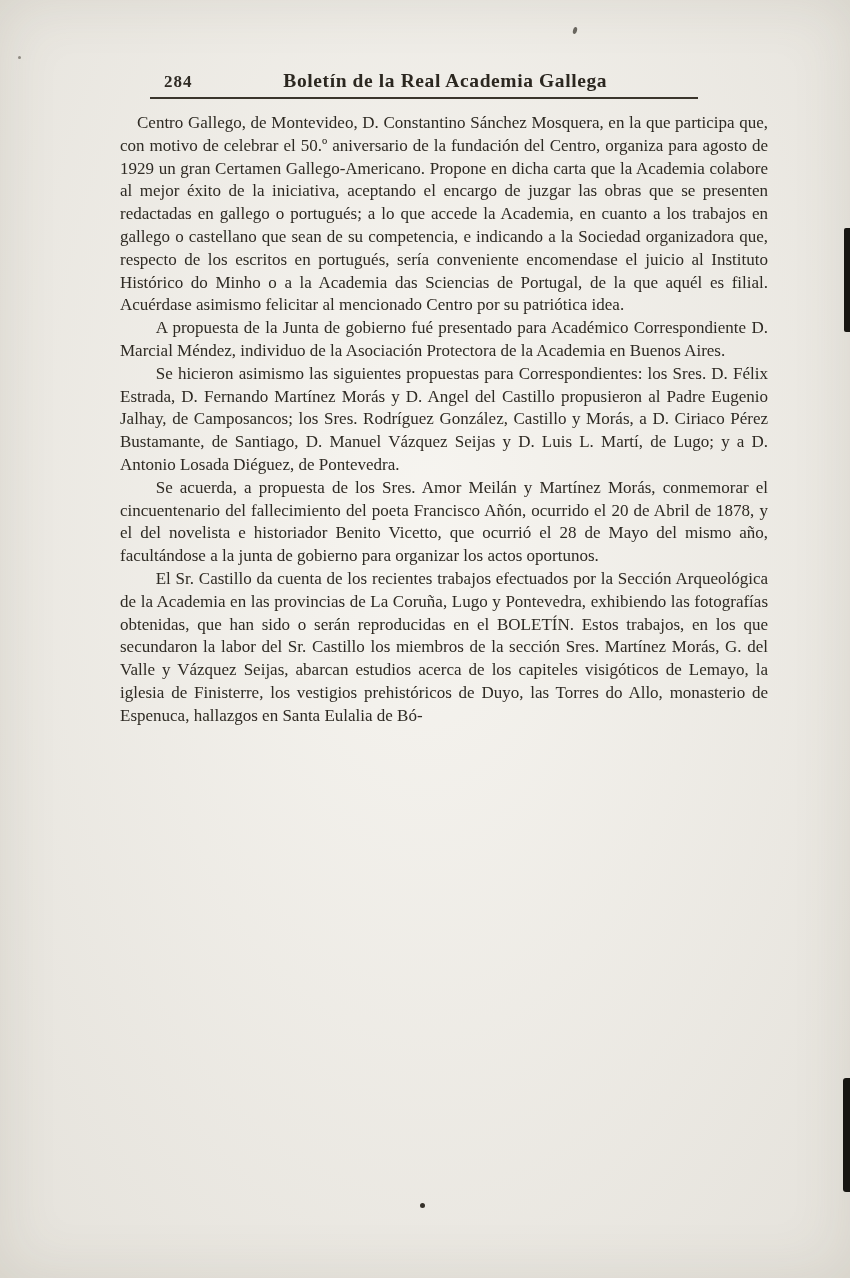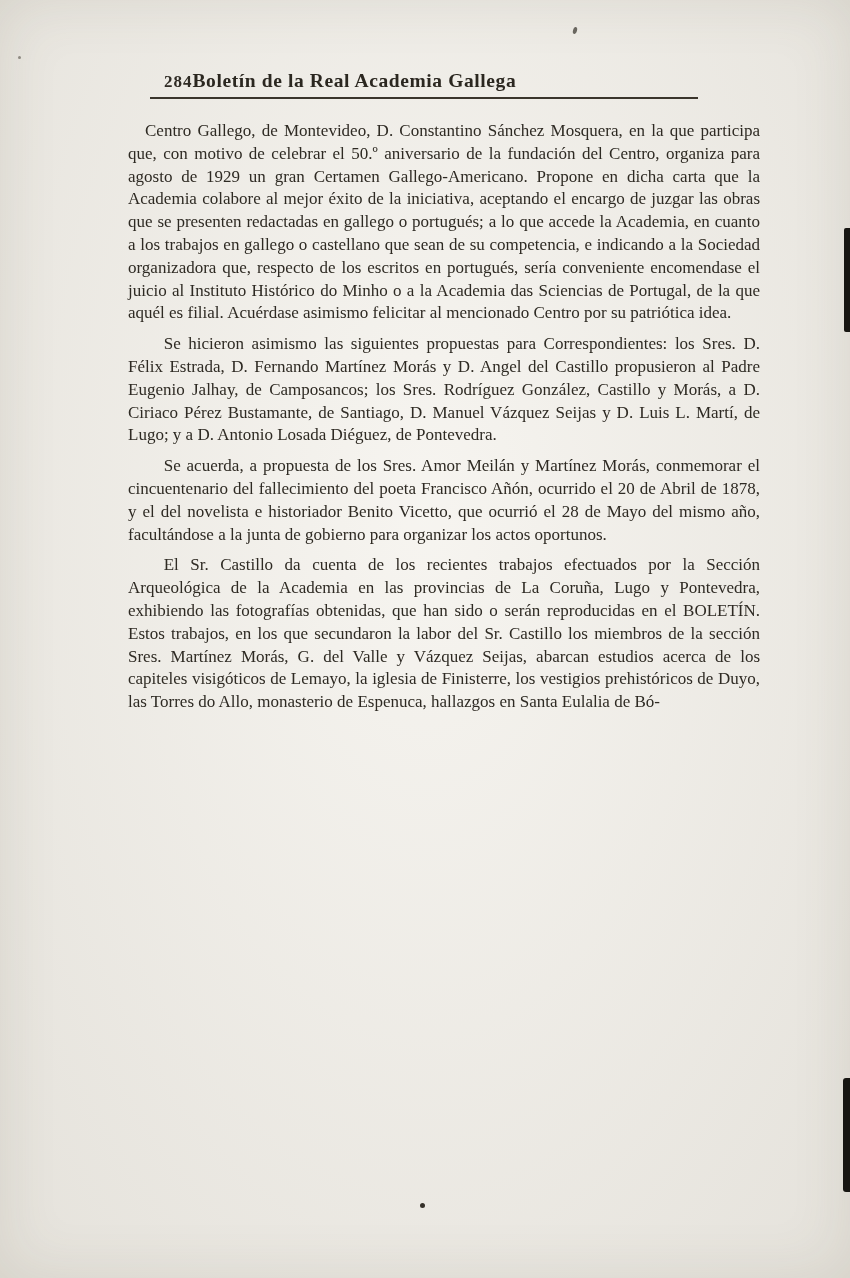--- a/index.html
+++ b/index.html
@@ -32,37 +32,38 @@
   }
   .page-number {
     font-size: 17px;
     font-weight: bold;
     letter-spacing: 1px;
     margin-left: 14px;
     color: #2f2b24;
   }
   .header-title {
     flex: 1;
+    text-align: center;
     font-size: 19.5px;
     font-weight: bold;
     letter-spacing: 0.6px;
     color: #2b2720;
   }
   .text-block {
     position: absolute;
     left: 120px;
     top: 112px;
     width: 648px;
     font-size: 17px;
     line-height: 22.8px;
     text-align: justify;
     color: #2e2a23;
   }
   .text-block p {
-    margin: 8px;
+    margin: 0;
     text-indent: 2.1em;
   }
   .text-block p.first {
     text-indent: 1em;
   }
   
   .artifact {
     position: absolute;
     background: #181612;
   }
@@ -113,20 +114,21 @@
 
 <div class="page">
 
   <div class="header">
     <span class="page-number">284</span>
     <span class="header-title">Boletín de la Real Academia Gallega</span>
   </div>
 
   <div class="text-block">
     <p class="first">Centro Gallego, de Montevideo, D. Constantino Sánchez Mosquera, en la que participa que, con motivo de celebrar el 50.º aniversario de la fundación del Centro, organiza para agosto de 1929 un gran Certamen Gallego-Americano. Propone en dicha carta que la Academia colabore al mejor éxito de la iniciativa, aceptando el encargo de juzgar las obras que se presenten redactadas en gallego o portugués; a lo que accede la Academia, en cuanto a los trabajos en gallego o castellano que sean de su competencia, e indicando a la Sociedad organizadora que, respecto de los escritos en portugués, sería conveniente encomendase el juicio al Instituto Histórico do Minho o a la Academia das Sciencias de Portugal, de la que aquél es filial. Acuérdase asimismo felicitar al mencionado Centro por su patriótica idea.</p>
+    <p>A propuesta de la Junta de gobierno fué presentado para Académico Correspondiente D. Marcial Méndez, individuo de la Asociación Protectora de la Academia en Buenos Aires.</p>
     <p>Se hicieron asimismo las siguientes propuestas para Correspondientes: los Sres. D. Félix Estrada, D. Fernando Martínez Morás y D. Angel del Castillo propusieron al Padre Eugenio Jalhay, de Camposancos; los Sres. Rodríguez González, Castillo y Morás, a D. Ciriaco Pérez Bustamante, de Santiago, D. Manuel Vázquez Seijas y D. Luis L. Martí, de Lugo; y a D. Antonio Losada Diéguez, de Pontevedra.</p>
     <p>Se acuerda, a propuesta de los Sres. Amor Meilán y Martínez Morás, conmemorar el cincuentenario del fallecimiento del poeta Francisco Añón, ocurrido el 20 de Abril de 1878, y el del novelista e historiador Benito Vicetto, que ocurrió el 28 de Mayo del mismo año, facultándose a la junta de gobierno para organizar los actos oportunos.</p>
     <p>El Sr. Castillo da cuenta de los recientes trabajos efectuados por la Sección Arqueológica de la Academia en las provincias de La Coruña, Lugo y Pontevedra, exhibiendo las fotografías obtenidas, que han sido o serán reproducidas en el BOLETÍN. Estos trabajos, en los que secundaron la labor del Sr. Castillo los miembros de la sección Sres. Martínez Morás, G. del Valle y Vázquez Seijas, abarcan estudios acerca de los capiteles visigóticos de Lemayo, la iglesia de Finisterre, los vestigios prehistóricos de Duyo, las Torres do Allo, monasterio de Espenuca, hallazgos en Santa Eulalia de Bó-</p>
   </div>
 
   <div class="artifact bar-right-upper"></div>
   <div class="artifact bar-right-lower"></div>
   <div class="artifact speck-top"></div>
   <div class="artifact dot-bottom"></div>
   <div class="artifact speck-left"></div>

